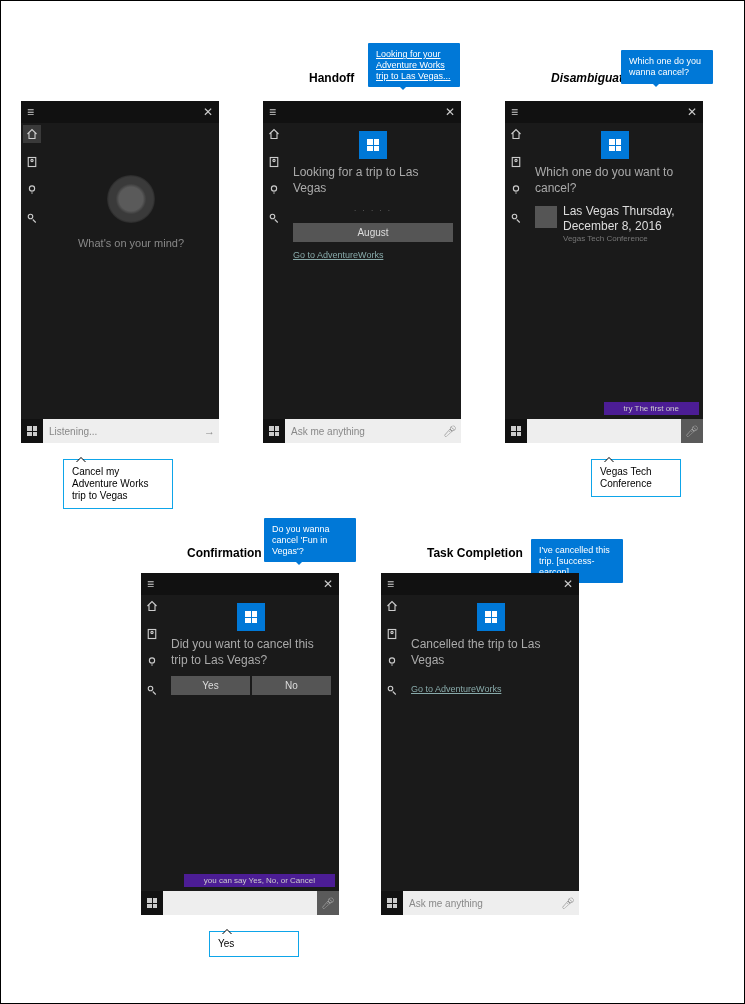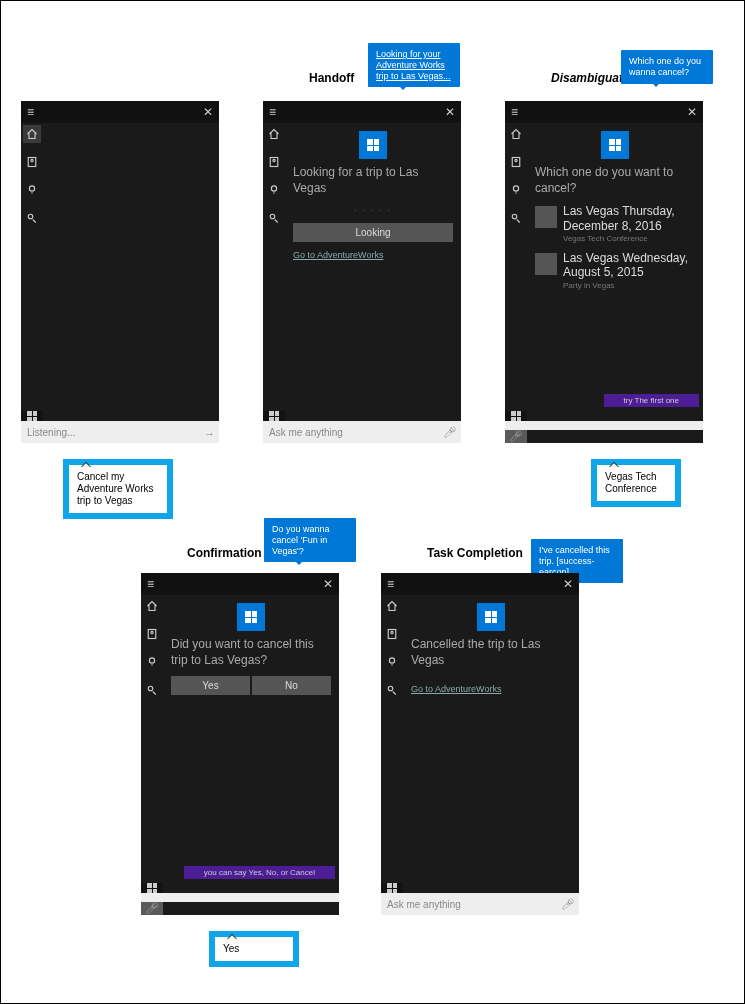--- a/index.html
+++ b/index.html
@@ -62,23 +62,22 @@
   .content {
     flex: 1;
     position: relative;
     padding: 6px 8px;
     color: #bbb;
     font-size: 11px;
     font-weight: 300;
     overflow: hidden;
   }
   .bottombar {
-    height: 32px;
-    display: flex;
-    flex-direction: column;
+    height: 24px;
+    display: flex;
   }
   .winbtn {
     width: 22px;
     background: #111;
     display: flex;
     align-items: center;
     justify-content: center;
   }
   .searchbox {
     flex: 1;
@@ -136,21 +135,21 @@
   .speech::after {
     content:"";
     position:absolute;
     bottom:-8px;left:30px;
     border:5px solid transparent;
     border-top-color:#0078d7;
   }
   .callout {
     position:absolute;
     background:#fff;
-    border:6px solid #0ea5e9;
+    border:1px solid #0ea5e9;
     font-size:10px;
     padding:6px 8px;
     line-height:1.2;
     min-width:90px;
   }
   .callout::before {
     content:"";
     position:absolute;
     top:-8px;left:12px;
     border:5px solid transparent;
@@ -233,20 +232,24 @@
             <path d="M7 12h2"></path>
           </svg>
         </div>
       <div class="sicon">
           <svg class="ico" viewBox="0 0 16 16">
             <circle cx="6" cy="6" r="3"></circle>
             <path d="M9 10l4 4"></path>
           </svg>
         </div>
     </div>
+    <div class="content">
+      <div class="cortana-ring"></div>
+      <div class="whats-on">What's on your mind?</div>
+    </div>
   </div>
   <div class="bottombar">
     <div class="winbtn">
         <div class="winlogo">
           <span></span>
           <span></span>
           <span></span>
           <span></span>
         </div>
       </div>
@@ -292,21 +295,21 @@
       <div class="apptile">
           <div class="wingrid">
             <span></span>
             <span></span>
             <span></span>
             <span></span>
           </div>
         </div>
       <div class="qtext">Looking for a trip to Las Vegas</div>
       <div style="text-align:center;color:#777;font-size:8px;letter-spacing:2px;margin-bottom:10px;">. . . . .</div>
-      <div class="gbtn">Looking</div>
+      <div class="gbtn">August</div>
       <a class="link">Go to AdventureWorks</a>
     </div>
   </div>
   <div class="bottombar">
     <div class="winbtn">
         <div class="winlogo">
           <span></span>
           <span></span>
           <span></span>
           <span></span>
@@ -360,27 +363,20 @@
           </div>
         </div>
       <div class="qtext">Which one do you want to cancel?</div>
       <div class="listitem">
         <div class="thumb"></div>
         <div>
           <div class="li-title">Las Vegas Thursday, December 8, 2016</div>
           <div class="li-sub">Vegas Tech Conference</div>
         </div>
       </div>
-      <div class="listitem">
-        <div class="thumb"></div>
-        <div>
-          <div class="li-title">Las Vegas Wednesday, August 5, 2015</div>
-          <div class="li-sub">Party in Vegas</div>
-        </div>
-      </div>
       <div class="hint">try The first one</div>
     </div>
   </div>
   <div class="bottombar">
     <div class="winbtn">
         <div class="winlogo">
           <span></span>
           <span></span>
           <span></span>
           <span></span>

